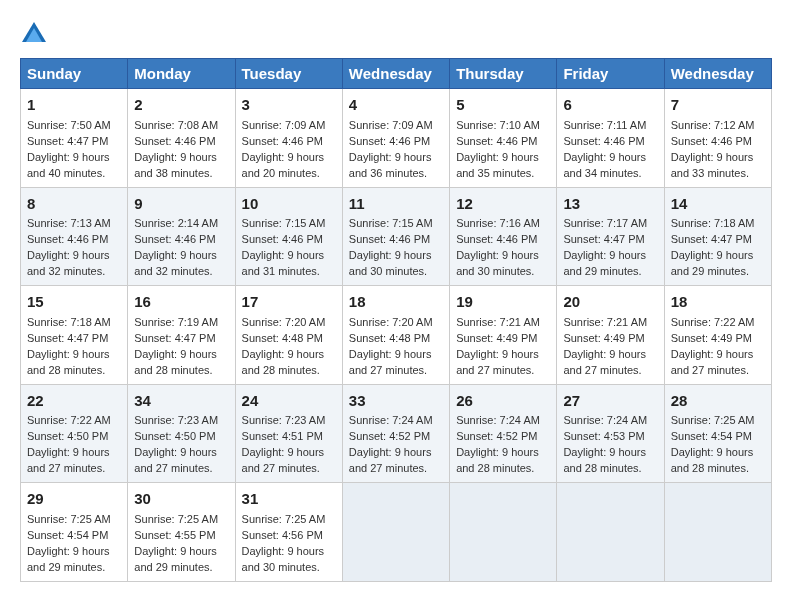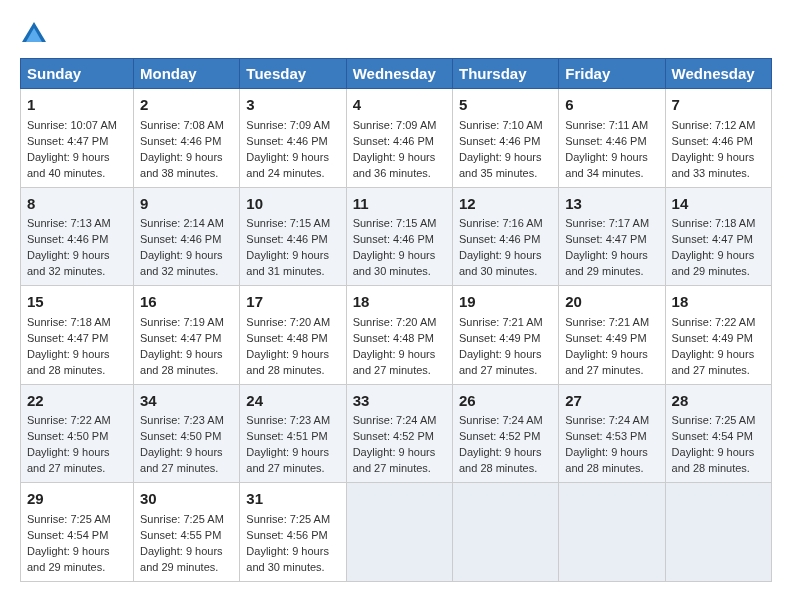--- a/index.html
+++ b/index.html
@@ -123,38 +123,38 @@
         <th>Wednesday</th>
         <th>Thursday</th>
         <th>Friday</th>
         <th>Wednesday</th>
       </tr>
   </thead>
   <tbody>
   <tr>
         <td>
           <span class="day-num">1</span>
-          <div>Sunrise: 10:07 AM</div>
+          <div>Sunrise: 7:50 AM</div>
           <div>Sunset: 4:47 PM</div>
           <div>Daylight: 9 hours</div>
           <div>and 40 minutes.</div>
         </td>
         <td>
           <span class="day-num">2</span>
           <div>Sunrise: 7:08 AM</div>
           <div>Sunset: 4:46 PM</div>
           <div>Daylight: 9 hours</div>
           <div>and 38 minutes.</div>
         </td>
         <td>
           <span class="day-num">3</span>
           <div>Sunrise: 7:09 AM</div>
           <div>Sunset: 4:46 PM</div>
           <div>Daylight: 9 hours</div>
-          <div>and 24 minutes.</div>
+          <div>and 20 minutes.</div>
         </td>
         <td>
           <span class="day-num">4</span>
           <div>Sunrise: 7:09 AM</div>
           <div>Sunset: 4:46 PM</div>
           <div>Daylight: 9 hours</div>
           <div>and 36 minutes.</div>
         </td>
         <td>
           <span class="day-num">5</span>

